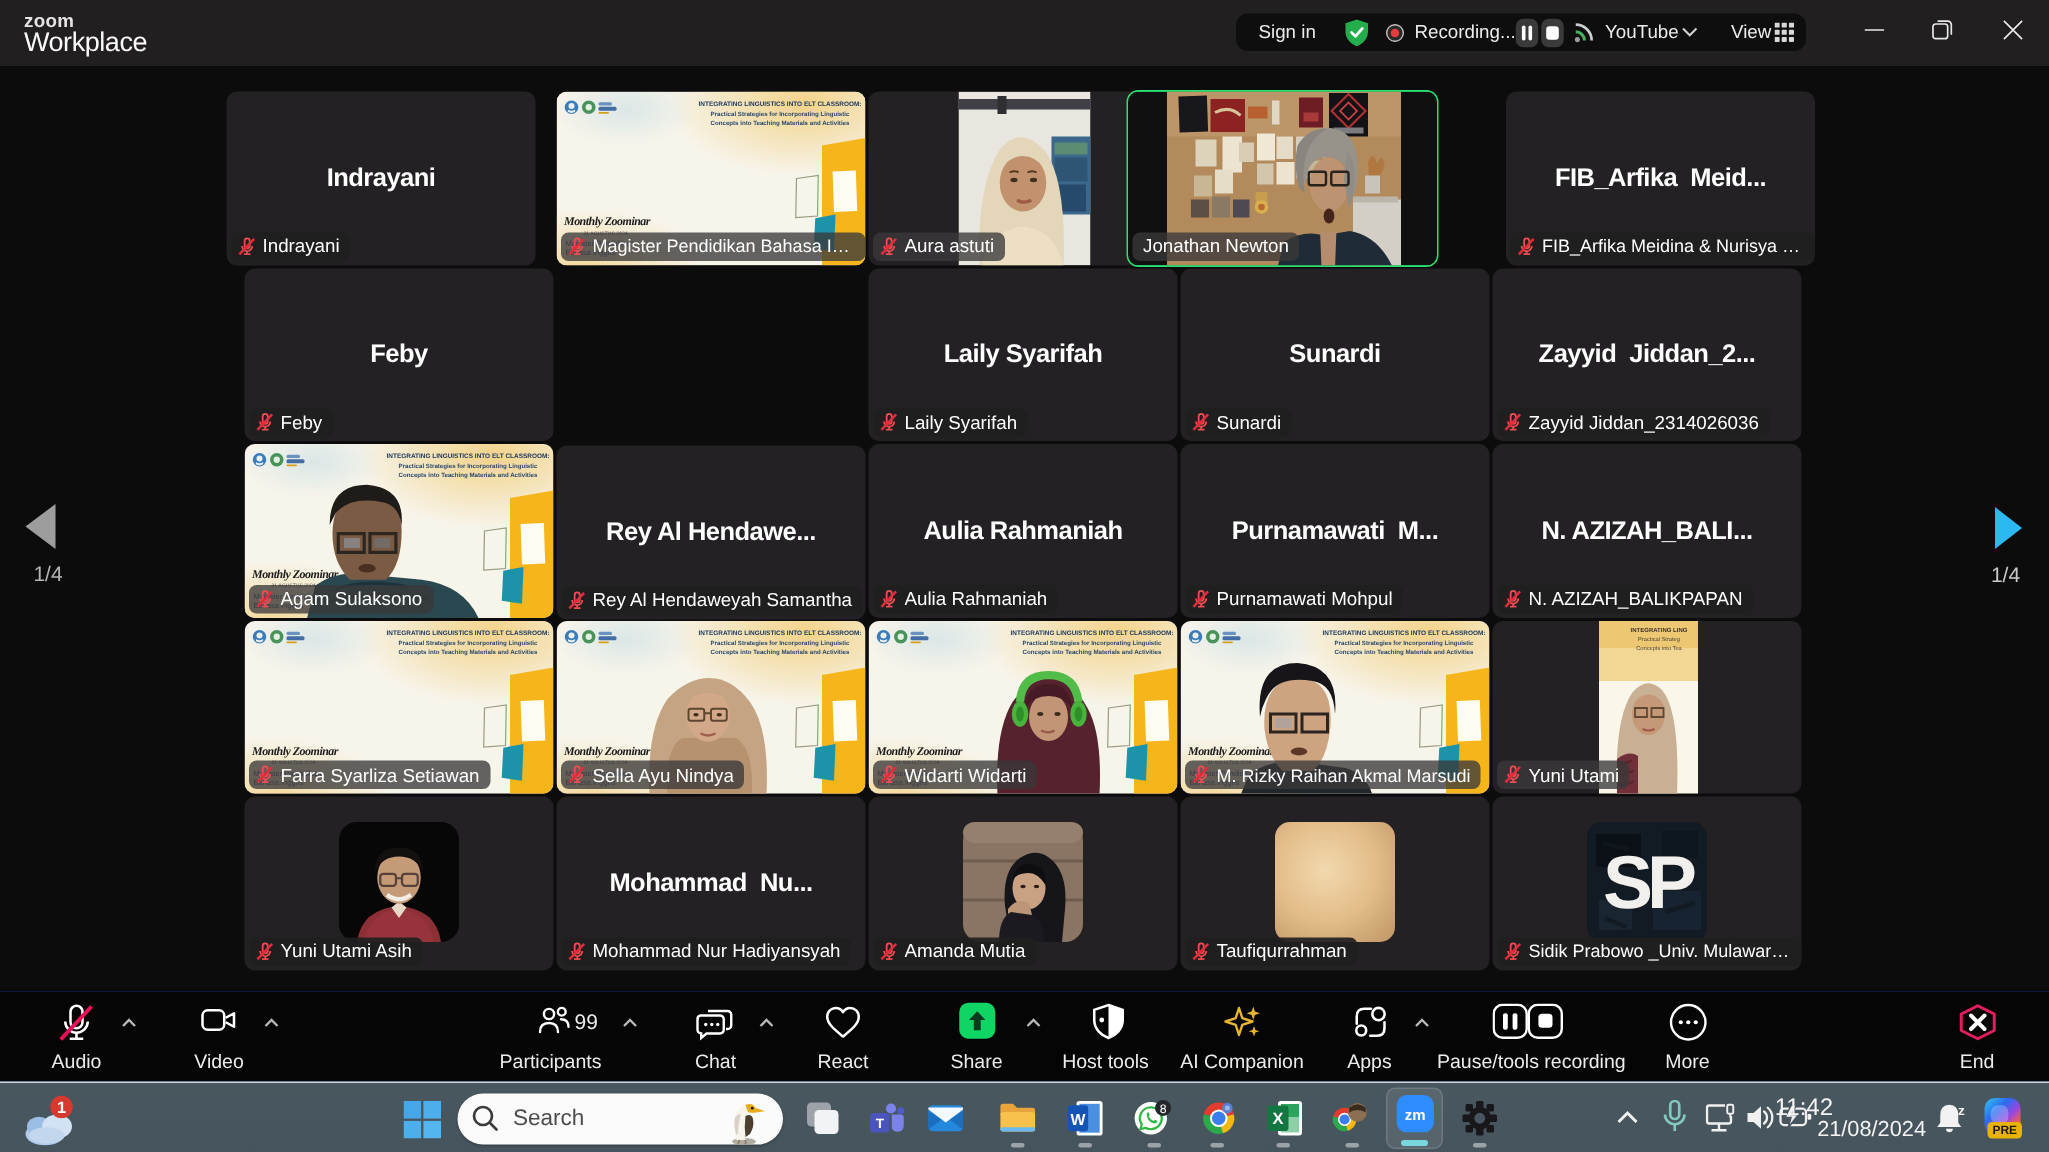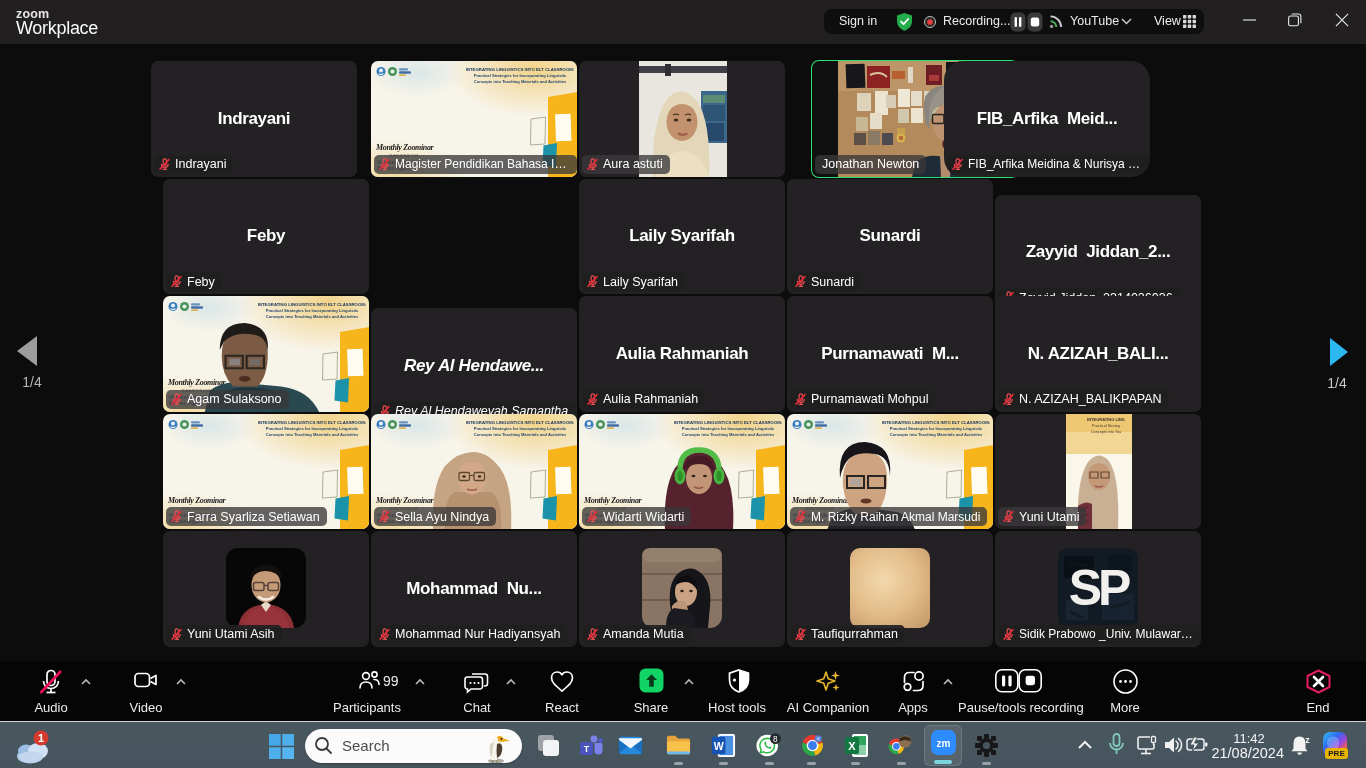--- a/index.html
+++ b/index.html
@@ -177,21 +177,21 @@
         <path d="M39,72.5 q4.5,2.6 9.5,0" stroke="#a05a48" stroke-width="2.2" fill="none"></path>
         <path d="M16,116 Q22,92 43,90 Q64,92 70,116 Z" fill="#ecdfc2"></path>
       </svg>
       <div class="nl">
           <svg width="13" height="13">
             <use href="#micmute"></use>
           </svg>
           <span>Aura astuti</span>
         </div>
     </div>
-    <div class="tile vtile" style="left:812px;top:17px;outline:2.5px solid #2ae171;outline-offset:-1px;">
+    <div class="tile vtile" style="left:752px;top:17px;outline:2.5px solid #2ae171;outline-offset:-1px;">
       <svg class="vid" style="left:0;" width="206" height="116" viewBox="0 0 206 116">
         <rect width="206" height="116" fill="#101010"></rect>
         <rect x="26" y="0" width="156" height="116" fill="#b28a5c"></rect>
         <rect x="26" y="0" width="156" height="30" fill="#bc9668"></rect>
         <rect x="34" y="3" width="19" height="24" fill="#17171c" transform="rotate(-2 44 15)"></rect>
         <rect x="55" y="5" width="23" height="22" fill="#8c2222"></rect>
         <path d="M58,14 q10,-5 17,2" stroke="#d8c49a" stroke-width="2" fill="none"></path>
         <rect x="80" y="10" width="13" height="8" fill="#b8602f"></rect>
         <rect x="96" y="6" width="5" height="16" fill="#e0d8c4"></rect>
         <rect x="114" y="4" width="16" height="20" fill="#6e1d24"></rect>
@@ -228,21 +228,21 @@
         <rect x="120.5" y="53.5" width="11.5" height="9" rx="1.5" fill="none" stroke="#29231d" stroke-width="1.6"></rect>
         <rect x="135.5" y="53.5" width="11.5" height="9" rx="1.5" fill="none" stroke="#29231d" stroke-width="1.6"></rect>
         <ellipse cx="134" cy="83" rx="3.6" ry="5" fill="#44251c"></ellipse>
         <path d="M100,116 L104,100 Q118,92 130,96 L148,93 Q166,96 176,116 Z" fill="#202b38"></path>
         <path d="M128,92 q6,5 11,0 l-1,26 l-9,0 Z" fill="#b58c6c"></path>
       </svg>
       <div class="nl" style="padding-left:7px;">
           <span>Jonathan Newton</span>
         </div>
     </div>
-    <div class="tile" style="left:944px;top:17px;border-radius:19px;">
+    <div class="tile" style="left:1004px;top:17px;">
       <div class="cn">FIB_Arfika  Meid...</div>
       <div class="nl" style="font-size:12px;">
           <svg width="13" height="13">
             <use href="#micmute"></use>
           </svg>
           <span>FIB_Arfika Meidina &amp; Nurisya Kusuma</span>
         </div>
     </div>
 
     <div class="tile" style="left:163px;top:134.5px;">
@@ -265,21 +265,21 @@
     </div>
     <div class="tile" style="left:787px;top:134.5px;">
       <div class="cn">Sunardi</div>
       <div class="nl">
           <svg width="13" height="13">
             <use href="#micmute"></use>
           </svg>
           <span>Sunardi</span>
         </div>
     </div>
-    <div class="tile" style="left:995px;top:134.5px;margin-top:16px;">
+    <div class="tile" style="left:995px;top:134.5px;">
       <div class="cn">Zayyid  Jiddan_2...</div>
       <div class="nl">
           <svg width="13" height="13">
             <use href="#micmute"></use>
           </svg>
           <span>Zayyid Jiddan_2314026036</span>
         </div>
     </div>
 
     <div class="tile vtile" style="left:163px;top:252px;">
@@ -296,21 +296,21 @@
         <ellipse cx="82" cy="80" rx="6" ry="3" fill="#4a2e20"></ellipse>
         </g>
       </svg>
       <div class="nl">
           <svg width="13" height="13">
             <use href="#micmute"></use>
           </svg>
           <span>Agam Sulaksono</span>
         </div>
     </div>
-    <div class="tile" style="left:371px;top:264px;font-style:italic;">
+    <div class="tile" style="left:371px;top:253px;">
       <div class="cn">Rey Al Hendawe...</div>
       <div class="nl">
           <svg width="13" height="13">
             <use href="#micmute"></use>
           </svg>
           <span>Rey Al Hendaweyah Samantha</span>
         </div>
     </div>
     <div class="tile" style="left:579px;top:252px;">
       <div class="cn">Aulia Rahmaniah</div>
@@ -785,21 +785,21 @@
     </svg>
     <svg style="position:absolute;left:1163px;top:13px;" width="20" height="20" viewBox="0 0 20 20">
       <path d="M2,7 h4 l5,-4.5 v15 L6,13 H2 Z" fill="#f0f0f0"></path>
       <path d="M13,6 a5,5 0 0 1 0,8 M15.5,3.5 a8.5,8.5 0 0 1 0,13" fill="none" stroke="#f0f0f0" stroke-width="1.5" stroke-linecap="round"></path>
     </svg>
     <svg style="position:absolute;left:1186px;top:14px;" width="22" height="18" viewBox="0 0 22 18">
       <rect x="1" y="3" width="17" height="11" rx="2.5" fill="none" stroke="#f0f0f0" stroke-width="1.5"></rect>
       <rect x="19" y="6.5" width="2.5" height="4" rx="1" fill="#f0f0f0"></rect>
       <path d="M8,1 L4,9 h4 l-2,7 l7,-9 h-4.5 l3,-6 Z" fill="#f0f0f0" stroke="#49565f" stroke-width="1"></path>
     </svg>
-    <div style="position:absolute;left:1214px;top:9px;width:70px;text-align:center;font-size:13px;color:#f4f4f4;line-height:15px;">11:42</div>
+    <div style="position:absolute;left:1152px;top:9px;width:70px;text-align:right;font-size:16px;color:#f4f4f4;line-height:15px;">11:42</div>
     <div style="position:absolute;left:1184px;top:24px;width:100px;text-align:right;font-size:14.5px;color:#f4f4f4;line-height:15px;">21/08/2024</div>
     <svg style="position:absolute;left:1290px;top:12px;" width="22" height="23" viewBox="0 0 22 23">
       <path d="M9.5,2.5 q6,0 6,7 l0,5 l2,2.8 H1.5 l2,-2.8 l0,-5 q0,-7 6,-7 Z" fill="#f2f2f2"></path>
       <path d="M7.3,18.5 a2.3,2.3 0 0 0 4.6,0 Z" fill="#f2f2f2"></path>
       <text x="17.5" y="9" font-size="9" fill="#f2f2f2" font-weight="bold" text-anchor="middle">z</text>
     </svg>
     <svg style="position:absolute;left:1322px;top:9px;" width="26" height="26" viewBox="0 0 26 26">
       <defs>
           <linearGradient id="cpg" x1="0" y1="0" x2="1" y2="1">
         <stop offset="0" stop-color="#35c5f0"></stop>

